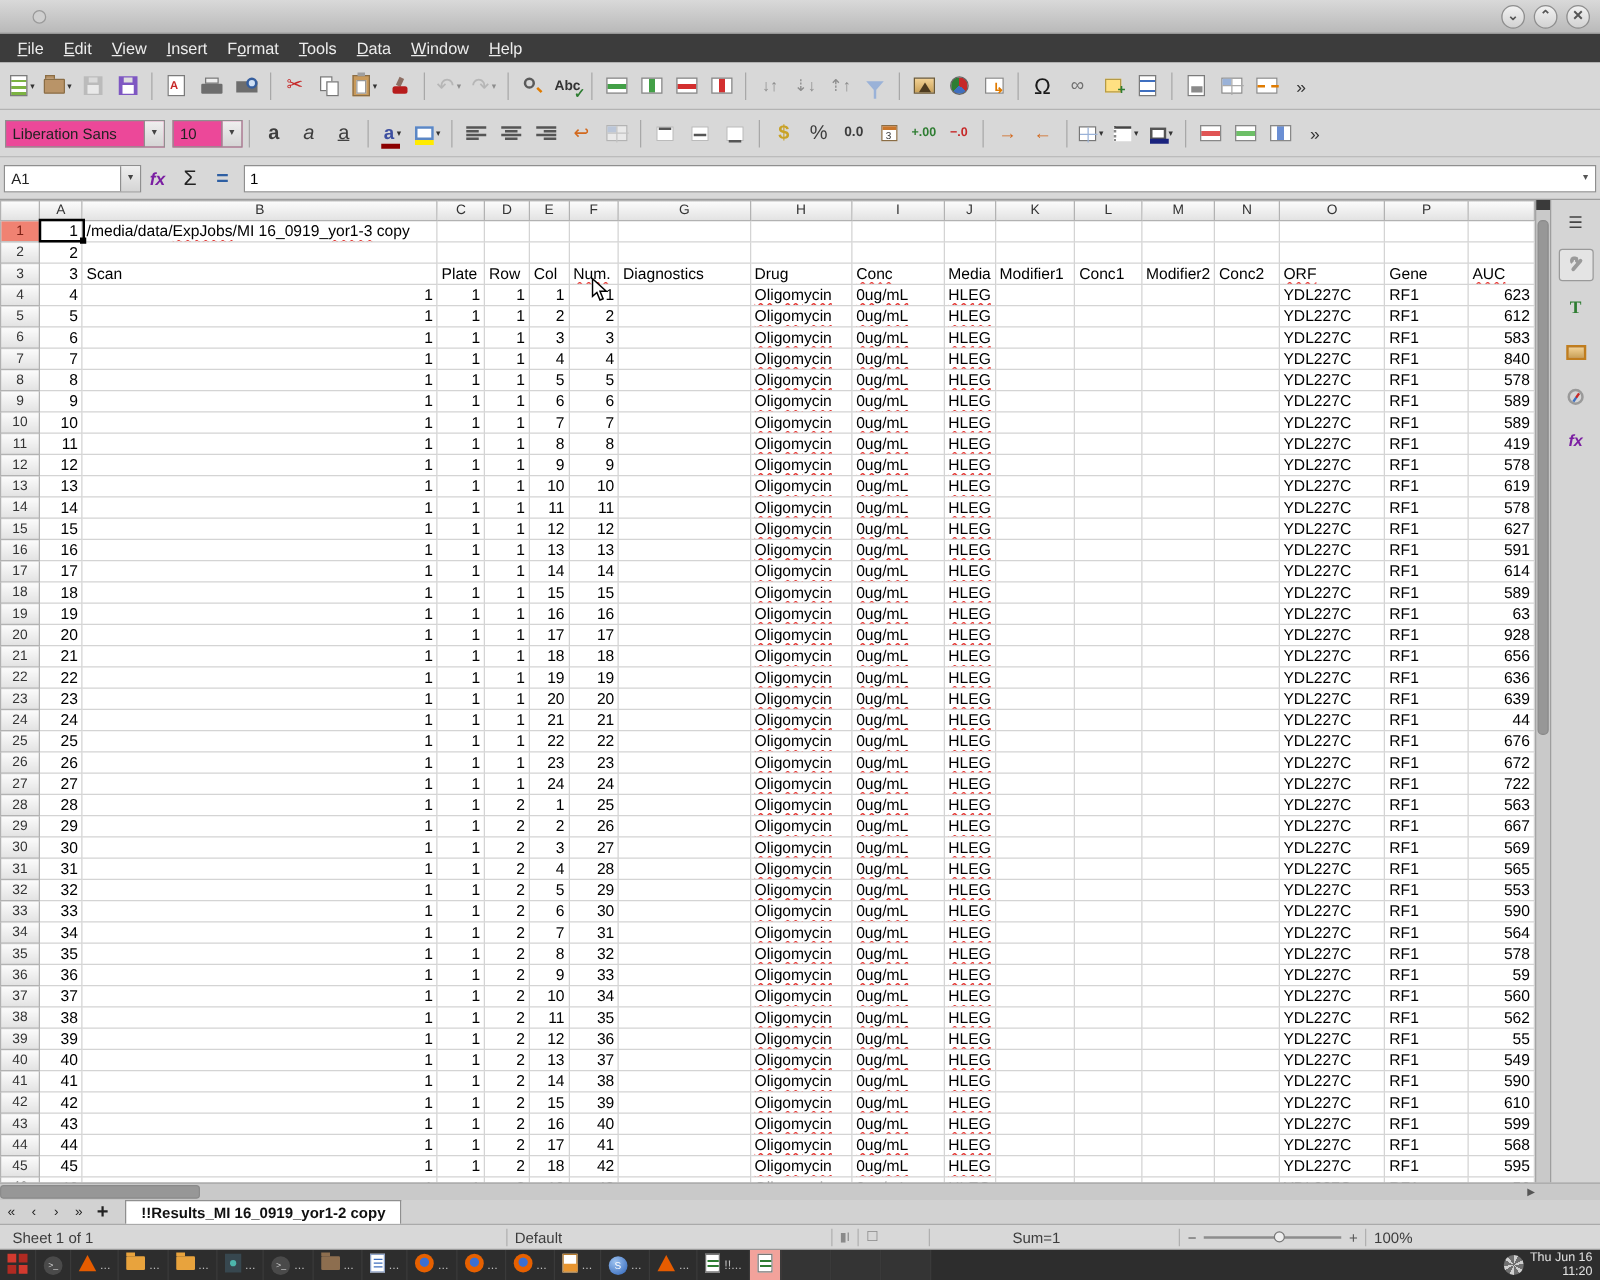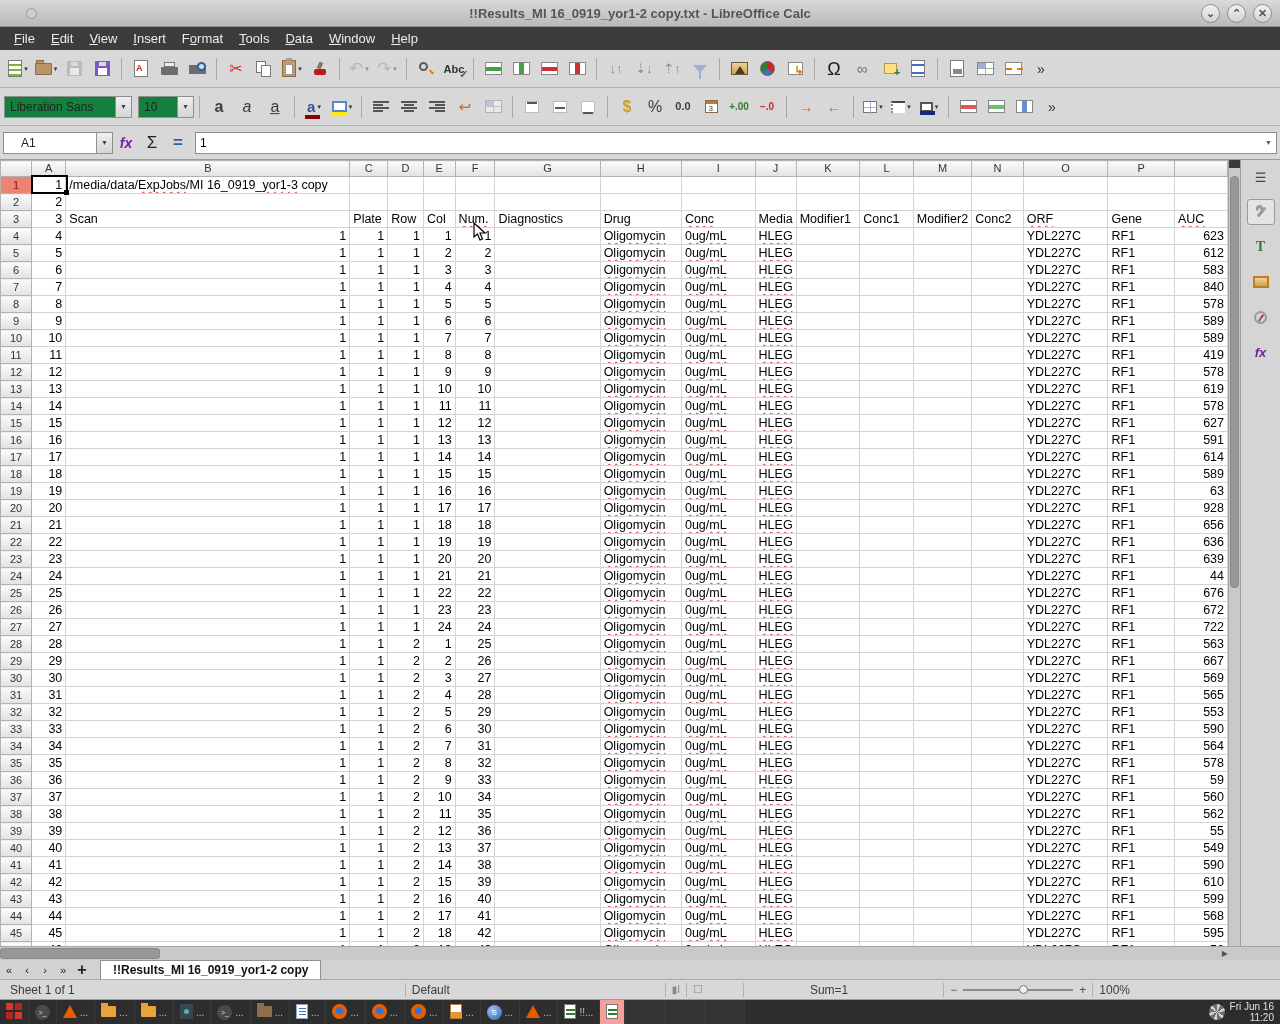--- a/index.html
+++ b/index.html
@@ -19,28 +19,28 @@
   .menu-item u{text-decoration:underline;}
 
   
   .toolbar{height:38px;background:#d8d8d8;border-bottom:1px solid #b3b3b3;display:flex;align-items:center;padding:0 4px;}
   .ic{position:relative;height:26px;min-width:26px;display:inline-flex;align-items:center;justify-content:center;margin:0 1px;border-radius:2px;}
   .ic.dis{opacity:.45;}
   .tsep{width:1px;height:22px;background:#a8a8a8;margin:0 5px;flex:0 0 auto;}
   .dd{font-size:7px;color:#333;margin-left:2px;}
   .g{line-height:1;}
   .pg{display:inline-block;width:14px;height:17px;background:#fff;border:1px solid #7b7b7b;position:relative;}
-  .combo{background:#15803d;border:1px solid #8f8f8f;height:22px;display:flex;align-items:center;font-size:12px;color:#222;}
+  .combo{background:#ec4899;border:1px solid #8f8f8f;height:22px;display:flex;align-items:center;font-size:12px;color:#222;}
   .combo .cbtxt{padding:0 5px;flex:1;}
   .combo .cbarrow{width:16px;height:100%;border-left:1px solid #8f8f8f;background:linear-gradient(#efefef,#d5d5d5);font-size:7px;display:flex;align-items:center;justify-content:center;color:#444;}
 
   
   #fbar{height:34px;background:#d8d8d8;border-bottom:1px solid #9c9c9c;display:flex;align-items:center;padding:0 3px;}
   #namebox{width:110px;height:22px;background:#fff;border:1px solid #8f8f8f;display:flex;align-items:center;font-size:12px;}
-  #namebox .cbtxt{flex:1;padding-left:17px;}
+  #namebox .cbtxt{flex:1;padding-left:5px;}
   .fbtn{width:26px;height:24px;display:flex;align-items:center;justify-content:center;}
   #formula-input-wrap{flex:1;height:22px;background:#fff;border:1px solid #8f8f8f;margin-left:4px;display:flex;align-items:center;}
   #formula-input{flex:1;border:0;outline:0;font-size:12px;padding-left:4px;font-family:"Liberation Sans",sans-serif;background:transparent;}
   #fbar-expand{font-size:7px;color:#555;padding:0 4px;}
 
   
   #main{display:flex;height:786px;}
   #gridwrap{width:1228px;overflow:hidden;position:relative;background:#fff;}
   table.grid{border-collapse:collapse;table-layout:fixed;}
   .grid td{border:1px solid #d4d4d4;font-size:12.5px;color:#000;height:17px;line-height:16px;padding:0 3px;overflow:hidden;white-space:nowrap;}
@@ -84,21 +84,20 @@
   #clock{margin-left:auto;display:flex;align-items:center;gap:5px;padding-right:6px;font-size:10px;line-height:11px;text-align:right;color:#e2e2e2;}
   #pinwheel{width:16px;height:16px;border-radius:50%;background:conic-gradient(#cfcfcf 0 25deg,#6f6f6f 25deg 60deg,#cfcfcf 60deg 85deg,#6f6f6f 85deg 120deg,#cfcfcf 120deg 145deg,#6f6f6f 145deg 180deg,#cfcfcf 180deg 205deg,#6f6f6f 205deg 240deg,#cfcfcf 240deg 265deg,#6f6f6f 265deg 300deg,#cfcfcf 300deg 325deg,#6f6f6f 325deg 360deg);}
 
   #mouse-cursor{position:absolute;left:473px;top:222px;z-index:50;pointer-events:none;}
 </style>
 </head>
 <body>
 
 <div id="titlebar">
   <div id="win-menu-dot"></div>
-  <div id="title-text">!!Results_MI 16_0919_yor1-2 copy.txt - LibreOffice Calc</div>
   <div class="winbtns">
     <div class="wbtn">⌄</div>
     <div class="wbtn">⌃</div>
     <div class="wbtn">✕</div>
   </div>
 </div>
 
 <div id="menubar">
     <div class="menu-item"><u>F</u>ile</div>
     <div class="menu-item"><u>E</u>dit</div>
@@ -1537,21 +1536,21 @@
     </div>
     <div class="task active">
       <span><span style="display:inline-block;width:12px;height:15px;background:#fff;border:1px solid #777;position:relative;"><span style="position:absolute;left:1px;bottom:1px;width:9px;height:8px;background:repeating-linear-gradient(#2e7d32 0 2px,#fff 2px 4px);"></span></span></span>
     </div>
     <div class="task empty"></div>
     <div class="task empty"></div>
     <div class="task empty"></div>
     <div id="clock">
       <div id="pinwheel"></div>
 <div>
-        <div>Fri Jun 16</div>
+        <div>Thu Jun 16</div>
         <div>11:20</div>
       </div>
     </div>
   </div>
 
 <svg id="mouse-cursor" width="14" height="20" viewBox="0 0 14 20">
   <polygon points="1,1 1,15 4.5,12 7,18 9.5,17 7,11 12,11" fill="#fff" stroke="#000" stroke-width="1.2"></polygon>
 </svg>
 
 </body></html>

